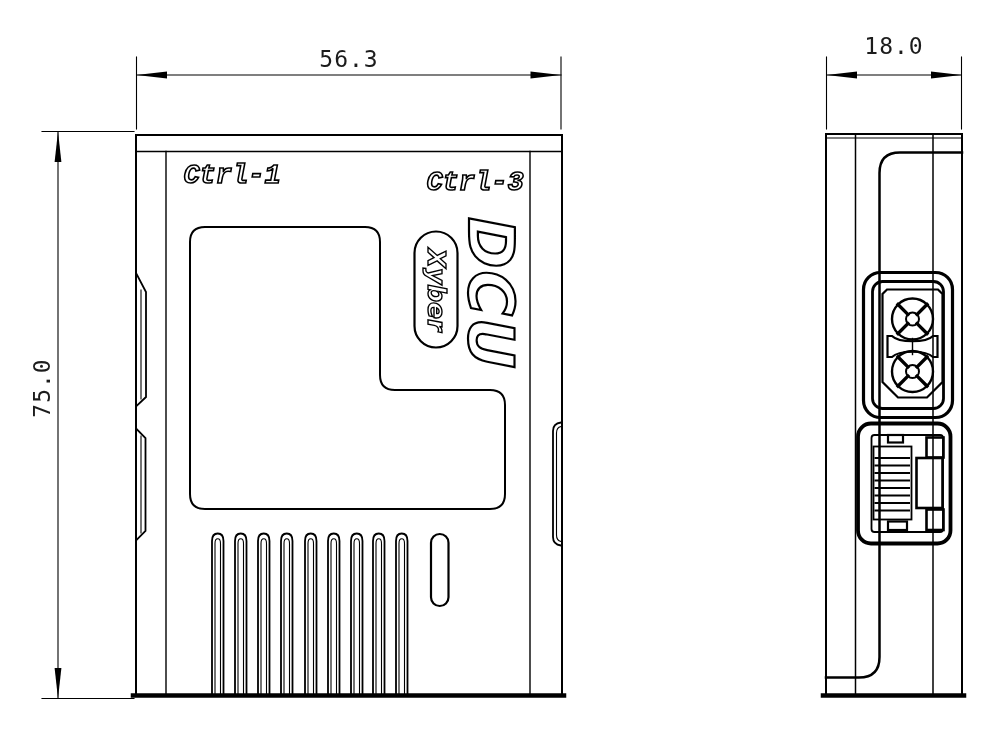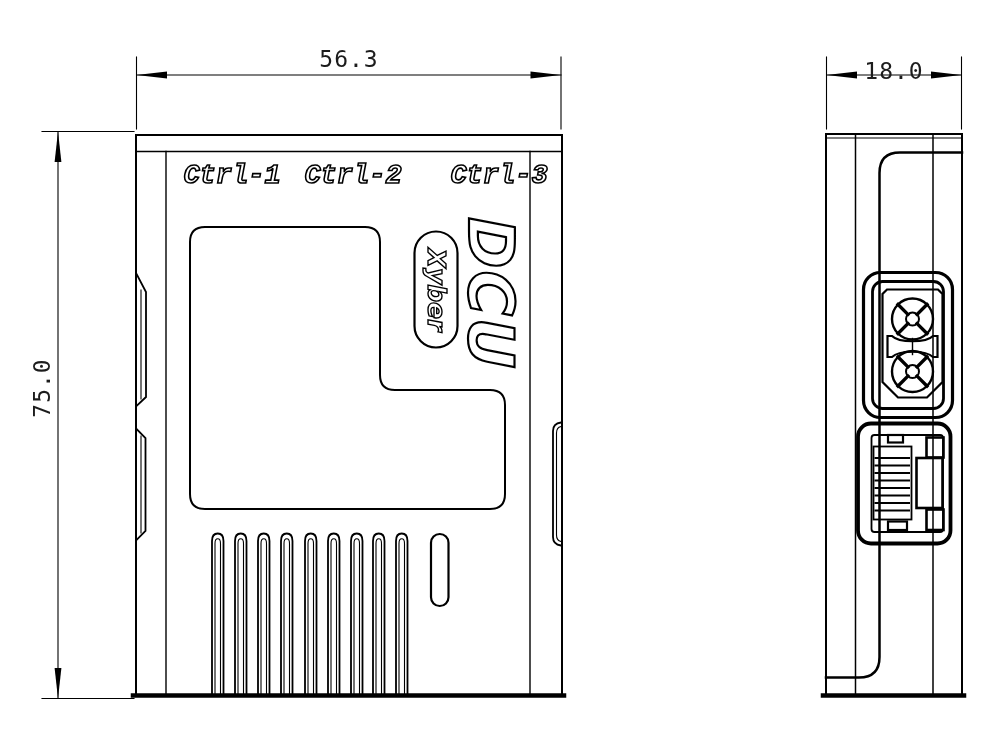--- a/index.html
+++ b/index.html
@@ -164,23 +164,22 @@
       <line x1="826.5" y1="57" x2="826.5" y2="129"></line>
       <line x1="961.5" y1="57" x2="961.5" y2="129"></line>
       <line x1="826.5" y1="75" x2="961.5" y2="75"></line>
       <polygon points="826.5,75 857,71.6 857,78.4" fill="#000" stroke="none"></polygon>
       <polygon points="961.5,75 931,71.6 931,78.4" fill="#000" stroke="none"></polygon>
     </g>
   </g>
 </svg>
 
 <div class="dim-text" style="left:299px;top:46px;width:100px;">56.3</div>
-<div class="dim-text" style="left:844px;top:58px;width:100px;text-align:center;">18.0</div>
+<div class="dim-text" style="left:844px;top:33px;width:100px;text-align:center;">18.0</div>
 <div class="dim-text dim-height">75.0</div>
 
 <div class="outline-text ctrl-label" style="left:177px;">Ctrl-1</div>
-<div class="outline-text ctrl-label" style="left:298px;">Ctrl-2</div>
-<div class="outline-text ctrl-label" style="left:444px;">Ctrl-3</div>
+<div class="outline-text ctrl-label" style="left:420px;margin-top:7px;">Ctrl-3</div>
 
 <div class="outline-text dcu-logo">DCU</div>
 <div class="outline-text xyber-logo">Xyber</div>
 
 </div>
 
 </body></html>

